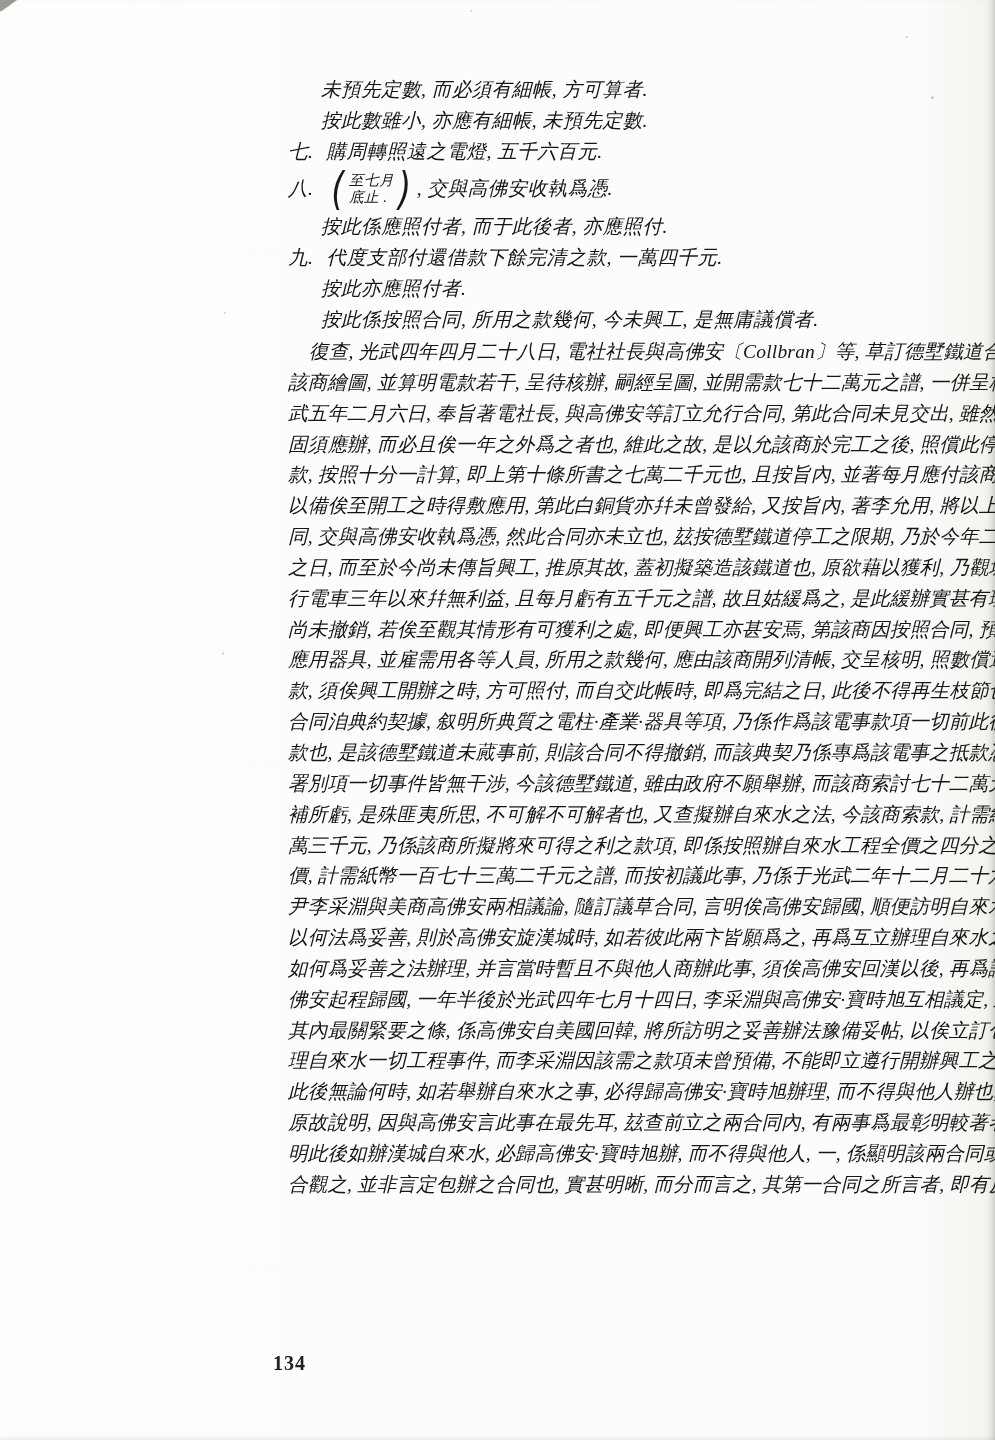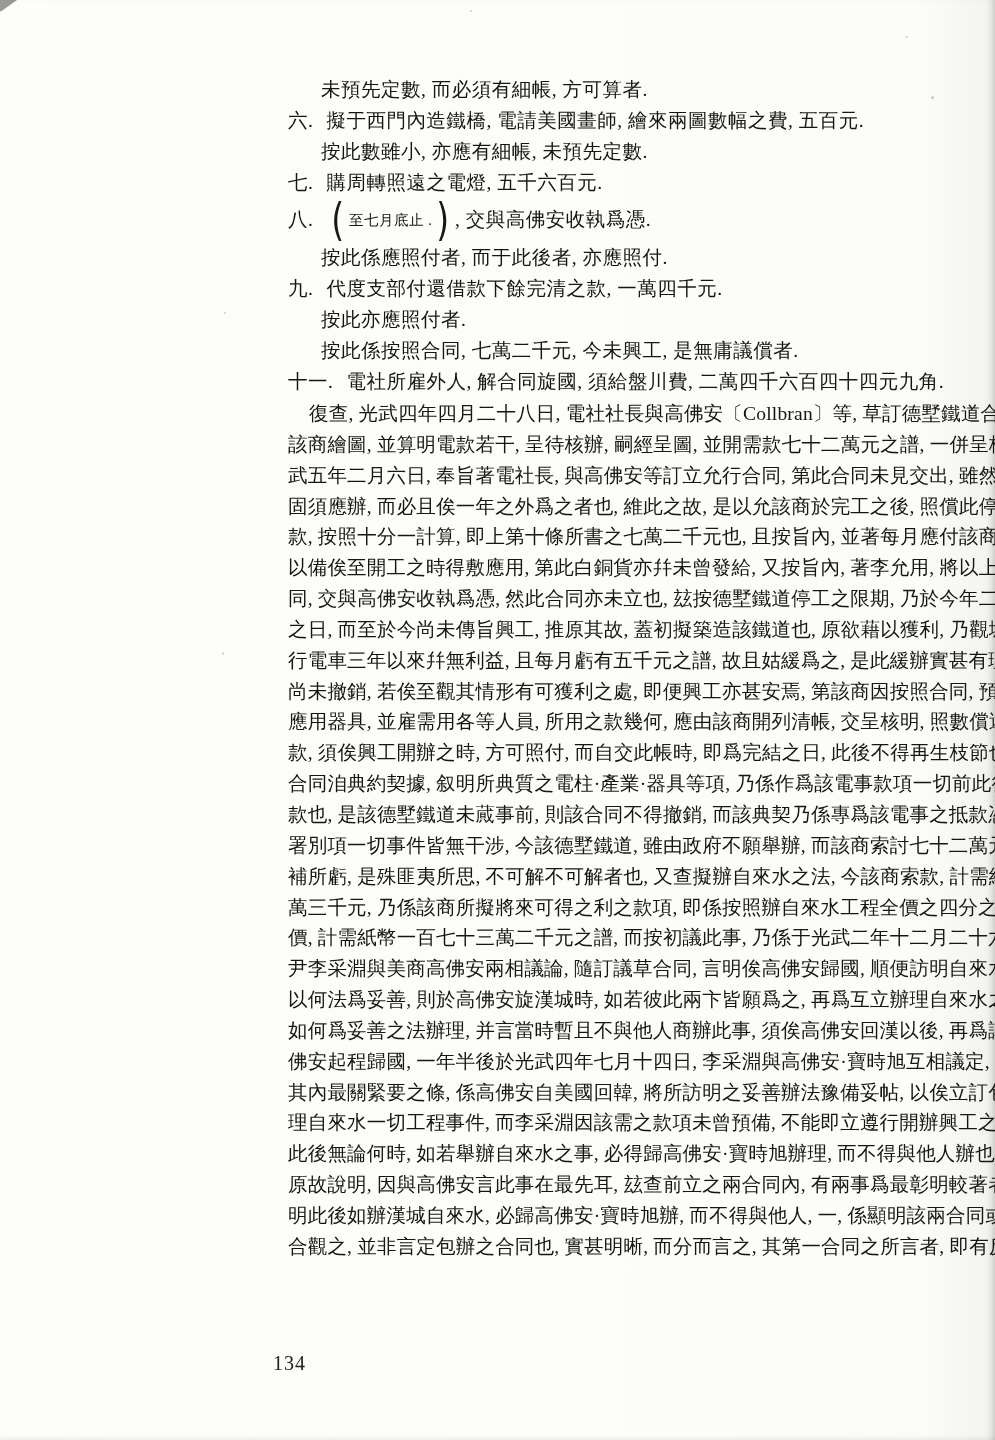--- a/index.html
+++ b/index.html
@@ -14,89 +14,88 @@
     position:absolute;inset:0;
     background:linear-gradient(90deg,#fdfdfc 0%,#fcfcfa 92%,#f4f4f1 99%,#ededea 100%);
     box-shadow:inset -7px 0 9px -7px rgba(60,60,55,.35), inset 0 -5px 8px -7px rgba(60,60,55,.2);
     color:#171513;
   }
   .corner-mark{
     position:absolute;left:-6px;top:-7px;width:22px;height:14px;
     background:#4a4742;transform:rotate(-35deg);opacity:.55;border-radius:2px;
   }
   .content{
-    position:absolute;left:288px;top:74px;width:653px;
+    position:absolute;left:288px;top:74px;width:653px;font-style:italic;
   }
   .list .line{
     font-size:19.5px;
     line-height:31px;
     letter-spacing:.5px;
     white-space:nowrap;
   }
   .list .line.note{padding-left:33px;}
   .list .line.item .num{display:inline-block;margin-right:13px;}
   .list .line.item8{
     display:flex;align-items:center;height:44px;line-height:44px;
   }
   .paren-group{display:inline-flex;align-items:center;margin:0 3px;}
   .paren{
     font-size:44px;font-weight:400;line-height:40px;
     font-family:"DejaVu Sans",sans-serif;color:#1a1816;
     transform:scaleX(.75);
   }
   .paren-stack{
-    display:inline-flex;flex-direction:row;justify-content:center;
+    display:inline-flex;flex-direction:column;justify-content:center;
     font-size:14.5px;line-height:17px;letter-spacing:.5px;padding:0 2px;
   }
   .paragraph{margin-top:2px;}
   .paragraph .pline{
     font-size:19.5px;
     line-height:30.85px;
     text-align:justify;
     text-align-last:justify;
     letter-spacing:.2px;
     white-space:nowrap;
   }
   .paragraph .pline.indent{padding-left:21px;}
   .pageno{
     position:absolute;left:273px;top:1352px;
     font-size:20px;letter-spacing:1px;color:#22201d;
     font-family:"Liberation Serif","DejaVu Serif",serif;
+    font-weight:bold;
   }
   .speck{position:absolute;border-radius:50%;background:#6a675f;}
 </style>
 </head>
 <body>
 
 <div class="page">
   <div class="corner-mark"></div>
 
   <div class="content">
     <div class="list">
         <div class="line note">未預先定數, 而必須有細帳, 方可算者.</div>
-        <div class="line item"><span class="num">六.</span><span>擬于西門內造鐵橋, 電請美國畫師, 繪來兩圖數幅之費, 五百元.</span></div>
         <div class="line note">按此數雖小, 亦應有細帳, 未預先定數.</div>
         <div class="line item"><span class="num">七.</span><span>購周轉照遠之電燈, 五千六百元.</span></div>
         <div class="line item item8">
           <span class="num">八.</span>
           <span class="paren-group">
             <span class="paren">(</span>
             <span class="paren-stack">
               <span>至七月</span>
               <span>底止 .</span>
             </span>
             <span class="paren">)</span>
           </span>
           <span>, 交與高佛安收執爲憑.</span>
         </div>
         <div class="line note">按此係應照付者, 而于此後者, 亦應照付.</div>
         <div class="line item"><span class="num">九.</span><span>代度支部付還借款下餘完清之款, 一萬四千元.</span></div>
         <div class="line note">按此亦應照付者.</div>
-        <div class="line note">按此係按照合同, 七萬二千元, 今未興工, 是無庸議償者.</div>
-        <div class="line item"><span class="num">十一.</span><span>電社所雇外人, 解合同旋國, 須給盤川費, 二萬四千六百四十四元九角.</span></div>
+        <div class="line note">按此係按照合同, 所用之款幾何, 今未興工, 是無庸議償者.</div>
       </div>
     <div class="paragraph">
         <div class="pline indent">復查, 光武四年四月二十八日, 電社社長與高佛安〔Collbran〕等, 草訂德墅鐵道合同, 載明須先由</div>
         <div class="pline">該商繪圖, 並算明電款若干, 呈待核辦, 嗣經呈圖, 並開需款七十二萬元之譜, 一併呈核, 旋于光</div>
         <div class="pline">武五年二月六日, 奉旨著電社長, 與高佛安等訂立允行合同, 第此合同未見交出, 雖然謹按旨意,</div>
         <div class="pline">固須應辦, 而必且俟一年之外爲之者也, 維此之故, 是以允該商於完工之後, 照償此停工一年之虧</div>
         <div class="pline">款, 按照十分一計算, 即上第十條所書之七萬二千元也, 且按旨內, 並著每月應付該商白銅貨若干,</div>
         <div class="pline">以備俟至開工之時得敷應用, 第此白銅貨亦幷未曾發給, 又按旨內, 著李允用, 將以上各節立一合</div>
         <div class="pline">同, 交與高佛安收執爲憑, 然此合同亦未立也, 玆按德墅鐵道停工之限期, 乃於今年二月爲滿限期</div>
         <div class="pline">之日, 而至於今尚未傳旨興工, 推原其故, 蓋初擬築造該鐵道也, 原欲藉以獲利, 乃觀城內之鐵道,</div>

